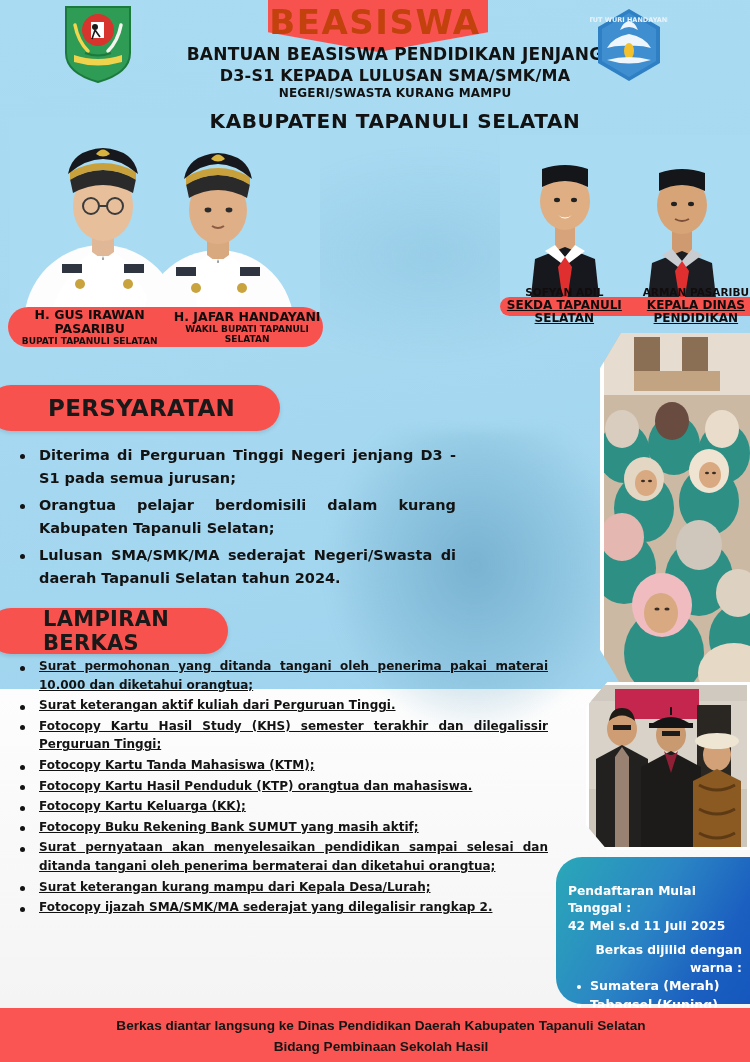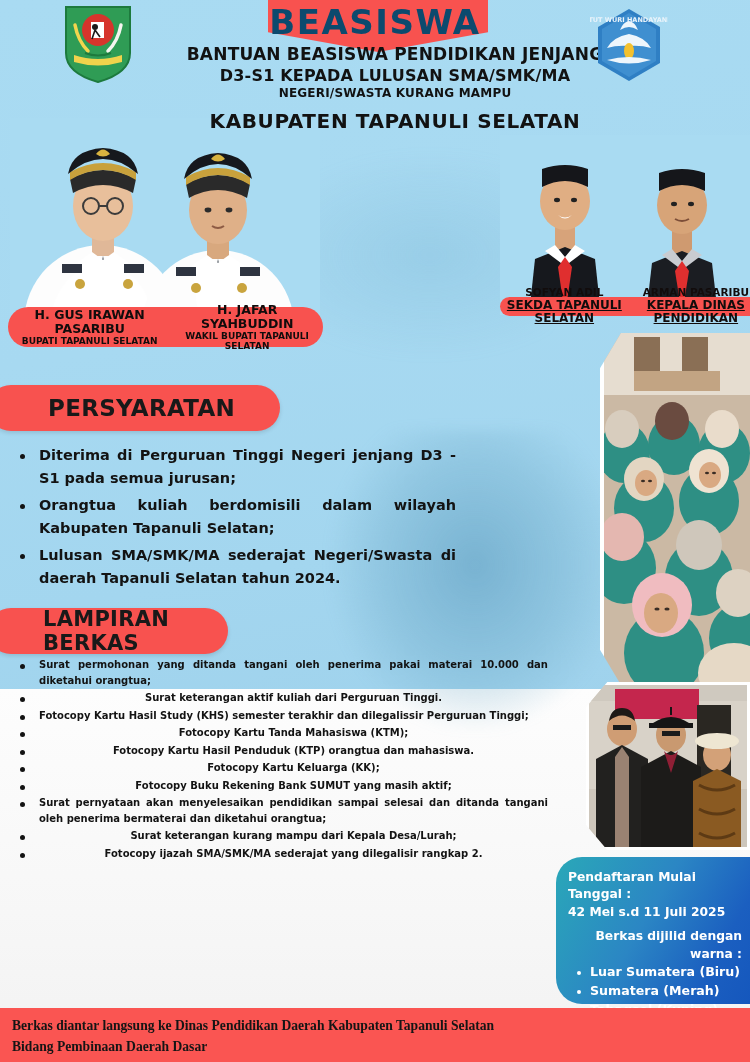--- a/index.html
+++ b/index.html
@@ -38,21 +38,21 @@
   .title-banner {
     position: absolute; left: 268px; top: -10px; width: 220px; height: 62px;
     background: #f8524f;
     clip-path: polygon(0 0, 100% 0, 100% 68%, 50% 100%, 0 68%);
     z-index: 2;
   }
   .title-main {
     position: absolute; left: 0; top: 2px; width: 750px;
     text-align: center; z-index: 3;
     font-size: 34px; font-weight: 700; letter-spacing: 1.5px;
-    color: #0c4a6e; font-family: "DejaVu Sans", sans-serif;
+    color: #c2410c; font-family: "DejaVu Sans", sans-serif;
   }
   .subtitle-block {
     position: absolute; left: 0; top: 44px; width: 750px; text-align: center; z-index: 3;
   }
   .sub-l {
     font-family: "DejaVu Sans", sans-serif;
     font-weight: 700; color: #121212; letter-spacing: .2px;
     line-height: 1.28;
     padding-left: 40px;
   }
@@ -111,36 +111,35 @@
   .pill-berkas span { padding-left: 55px; font-size: 21px; }
 
   
   .list { position: absolute; z-index: 4; }
   .list-syarat { left: 14px; top: 444px; width: 442px; }
   .list-berkas { left: 14px; top: 657px; width: 534px; }
   .li {
     position: relative; padding-left: 25px;
     font-weight: 700; color: #131313;
     font-family: "DejaVu Sans", sans-serif;
-    text-align: center;
   }
   .list-syarat .li { font-size: 14.5px; line-height: 1.62; margin-bottom: 3px; }
-  .list-berkas .li { font-size: 10px; line-height: 1.55; margin-bottom: 2px; }
+  .list-berkas .li { font-size: 12px; line-height: 1.55; margin-bottom: 2px; text-decoration: underline; }
   .li::before {
     content: ""; position: absolute; left: 6px; top: .72em;
     width: 5px; height: 5px; border-radius: 50%; background: #131313;
   }
   .just { text-align: justify; }
 
   
   .reg-panel {
     position: absolute; left: 556px; top: 857px; width: 194px; height: 147px;
     background: linear-gradient(120deg,#2aa8b8 0%,#2b86c4 45%,#1b5fc0 78%,#1557bd 100%);
     border-radius: 26px 0 0 26px; z-index: 5;
-    padding: 12px 8px 8px 12px; color: #ffffff;
+    padding: 26px 8px 8px 12px; color: #ffffff;
   }
   .reg-line {
     font-size: 12.3px; font-weight: 700; line-height: 1.42;
     font-family: "DejaVu Sans", sans-serif;
   }
   .reg-gap { margin-top: 7px; text-align: right; }
   .reg-li {
     position: relative; padding-left: 22px; font-size: 12.6px; font-weight: 700;
     line-height: 1.5; font-family: "DejaVu Sans", sans-serif;
   }
@@ -149,21 +148,22 @@
     width: 4px; height: 4px; border-radius: 50%; background: #ffffff;
   }
 
   
   .footer {
     position: absolute; left: 0; top: 1008px; width: 750px; height: 54px;
     background: #fa5552; z-index: 6; padding: 7px 0 0 12px;
   }
   .footer-line {
     font-size: 13.6px; font-weight: 700; color: #151515; line-height: 1.55;
-    font-family: Liberation Serif, serif;
+    font-family: Liberation Sans, sans-serif;
+    text-align: center;
   }
 </style>
 </head>
 <body>
 
 <div id="poster">
 
   <div class="bg-blue"></div>
   <div class="bg-white"></div>
   <div class="blob blob-b"></div>
@@ -274,21 +274,21 @@
       </g>
     </svg>
   </div>
 
   <div class="plate plate-left">
     <div class="plate-person">
       <div class="pname">H. GUS IRAWAN PASARIBU</div>
       <div class="prole">BUPATI TAPANULI SELATAN</div>
     </div>
     <div class="plate-person">
-      <div class="pname">H. JAFAR SYAHBUDDIN</div>
+      <div class="pname">H. JAFAR HANDAYANI</div>
       <div class="prole">WAKIL BUPATI TAPANULI SELATAN</div>
     </div>
   </div>
 
   <div class="plate plate-right">
     <div class="plate-person">
       <div class="pname">SOFYAN ADIL</div>
       <div class="prole">SEKDA TAPANULI SELATAN</div>
     </div>
     <div class="plate-person">
@@ -373,21 +373,21 @@
         <path d="M110 100 q18 10 36 0 M110 124 q18 10 36 0 M110 148 q18 10 36 0" stroke="#5d3a14" stroke-width="3" fill="none"></path>
       </g>
     </svg>
   </div>
 
   <div class="pill pill-syarat">
     <span>PERSYARATAN</span>
   </div>
   <div class="list list-syarat">
     <div class="li just">Diterima di Perguruan Tinggi Negeri jenjang D3 - S1 pada semua jurusan;</div>
-    <div class="li just">Orangtua kuliah berdomisili dalam wilayah Kabupaten Tapanuli Selatan;</div>
+    <div class="li just">Orangtua pelajar berdomisili dalam kurang Kabupaten Tapanuli Selatan;</div>
     <div class="li just">Lulusan SMA/SMK/MA sederajat Negeri/Swasta di daerah Tapanuli Selatan tahun 2024.</div>
   </div>
 
   <div class="pill pill-berkas">
     <span>LAMPIRAN BERKAS</span>
   </div>
   <div class="list list-berkas">
     <div class="li just">Surat permohonan yang ditanda tangani oleh penerima pakai materai 10.000 dan diketahui orangtua;</div>
     <div class="li">Surat keterangan aktif kuliah dari Perguruan Tinggi.</div>
     <div class="li just">Fotocopy Kartu Hasil Study (KHS) semester terakhir dan dilegalissir Perguruan Tinggi;</div>
@@ -397,23 +397,22 @@
     <div class="li">Fotocopy Buku Rekening Bank SUMUT yang masih aktif;</div>
     <div class="li just">Surat pernyataan akan menyelesaikan pendidikan sampai selesai dan ditanda tangani oleh penerima bermaterai dan diketahui orangtua;</div>
     <div class="li">Surat keterangan kurang mampu dari Kepala Desa/Lurah;</div>
     <div class="li">Fotocopy ijazah SMA/SMK/MA sederajat yang dilegalisir rangkap 2.</div>
   </div>
 
   <div class="reg-panel">
     <div class="reg-line">Pendaftaran Mulai Tanggal :</div>
     <div class="reg-line">42 Mei s.d  11 Juli 2025</div>
     <div class="reg-line reg-gap">Berkas dijilid dengan warna :</div>
-    <div class="reg-li">Luar Sumatera (Biru)</div>
     <div class="reg-li">Sumatera (Merah)</div>
     <div class="reg-li">Tabagsel (Kuning)</div>
   </div>
 
   <div class="footer">
     <div class="footer-line">Berkas diantar langsung ke Dinas Pendidikan Daerah Kabupaten Tapanuli Selatan</div>
-    <div class="footer-line">Bidang Pembinaan Daerah Dasar</div>
+    <div class="footer-line">Bidang Pembinaan Sekolah Hasil</div>
   </div>
 
 </div>
 
 </body></html>

